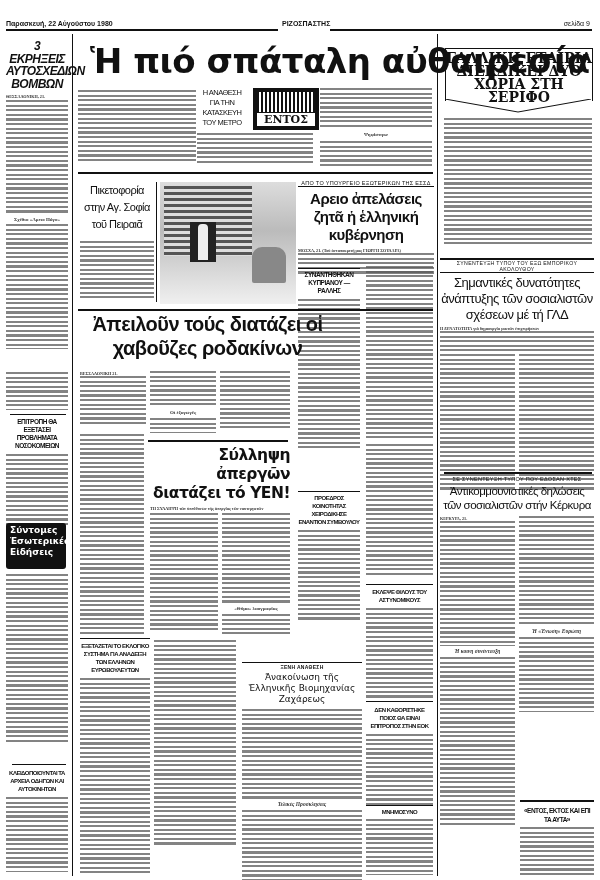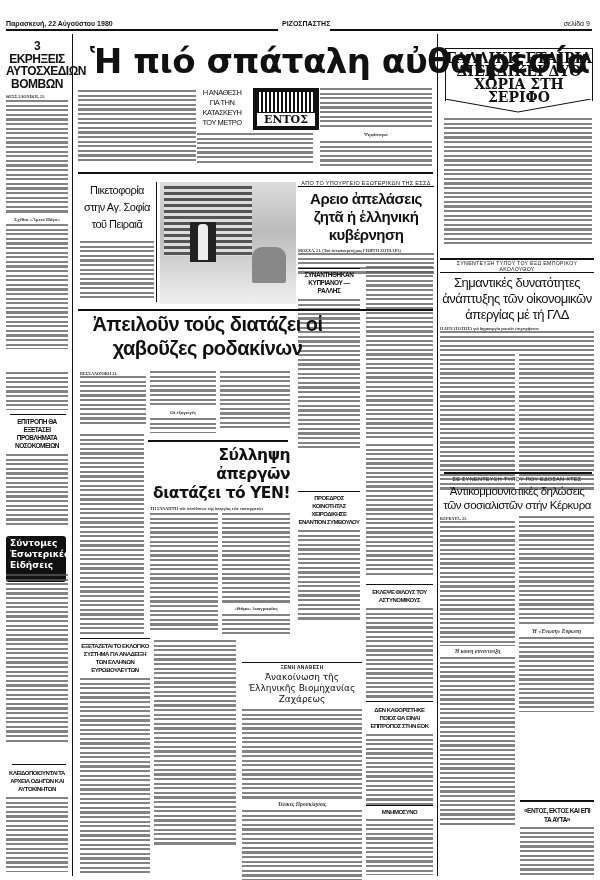--- a/index.html
+++ b/index.html
@@ -20,21 +20,21 @@
 <div class="abs hdr" style="left:6px;top:20px;">Παρασκευή, 22 Αὐγούστου 1980</div>
 <div class="abs hdr" style="left:282px;top:20px;font-size:7px;">ΡΙΖΟΣΠΑΣΤΗΣ</div>
 <div class="abs hdr" style="right:10px;top:20px;font-weight:normal;">σελίδα 9</div>
 <div class="rule" style="left:6px;top:29px;width:272px;height:2px;"></div>
 <div class="rule" style="left:330px;top:29px;width:262px;height:2px;"></div>
 
 <div class="vrule" style="left:72px;top:34px;height:842px;"></div>
 <div class="vrule" style="left:437px;top:34px;height:842px;"></div>
 
 <div class="abs" style="left:6px;top:40px;width:62px;">
-  <div class="head-cond" style="font-size:12px;line-height:12.5px;">3 ΕΚΡΗΞΕΙΣ ΑΥΤΟΣΧΕΔΙΩΝ ΒΟΜΒΩΝ</div>
+  <div class="head-cond" style="font-size:12px;line-height:12.5px;font-style:italic;">3 ΕΚΡΗΞΕΙΣ ΑΥΤΟΣΧΕΔΙΩΝ ΒΟΜΒΩΝ</div>
   <div class="body-text" style="margin-top:4px;font-weight:bold;">ΘΕΣΣΑΛΟΝΙΚΗ, 21.</div>
   <div class="lines" style="height:115px;margin-top:1px;"></div>
   <div class="body-text" style="font-size:5px;font-weight:bold;text-align:center;margin:2px 0;">Σχέδιο «Αρειο Πάγο»</div>
   <div class="lines" style="height:125px;"></div>
 </div>
 
 <div class="abs head-big" style="left:90px;top:44px;font-size:34px;">Ἡ πιό σπάταλη αὐθαιρεσία</div>
 <div class="abs" style="left:78px;top:90px;width:118px;">
   <div class="lines" style="height:72px;"></div>
 </div>
@@ -87,21 +87,21 @@
 <div class="abs" style="left:298px;top:271px;width:62px;">
   <div class="head-cond" style="font-size:6.5px;line-height:8px;">ΣΥΝΑΝΤΗΘΗΚΑΝ ΚΥΠΡΙΑΝΟΥ — ΡΑΛΛΗΣ</div>
   <div class="lines" style="height:150px;margin-top:4px;"></div>
 </div>
 <div class="abs" style="left:366px;top:266px;width:67px;">
     <div class="lines" style="height:175px;"></div>
   </div>
 
 <div class="abs" style="left:440px;top:258px;width:154px;">
   <div class="kicker" style="font-size:5.2px;font-weight:normal;border-top:2px solid #111;border-bottom:1px solid #111;">ΣΥΝΕΝΤΕΥΞΗ ΤΥΠΟΥ ΤΟΥ ΕΞΩ ΕΜΠΟΡΙΚΟΥ ΑΚΟΛΟΥΘΟΥ</div>
-  <div class="head-cond" style="font-size:13px;line-height:16px;margin-top:2px;font-weight:normal;">Σημαντικές δυνατότητες ἀνάπτυξης τῶν οἰκονομικῶν ἀπεργίας μέ τή ΓΛΔ</div>
+  <div class="head-cond" style="font-size:13px;line-height:16px;margin-top:2px;font-weight:normal;">Σημαντικές δυνατότητες ἀνάπτυξης τῶν σοσιαλιστῶν σχέσεων μέ τή ΓΛΔ</div>
   <div class="body-text" style="font-weight:bold;margin-top:3px;">Η ΔΥΝΑΤΟΤΗΤΑ γιά δημιουργία μικτῶν ἐπιχειρήσεων</div>
   <div class="lines" style="height:20px;"></div>
   <div style="display:flex;gap:4px;margin-top:3px;">
     <div class="lines" style="flex:1;height:138px;"></div>
     <div class="lines" style="flex:1;height:138px;"></div>
   </div>
 </div>
 
 <div class="rule" style="left:78px;top:309px;width:355px;height:2px;"></div>
 <div class="abs" style="left:80px;top:312px;width:255px;">
@@ -122,21 +122,21 @@
 
 <div class="abs" style="left:6px;top:372px;width:62px;">
     <div class="lines" style="height:38px;"></div>
   </div>
 <div class="rule" style="left:10px;top:414px;width:56px;height:1px;"></div>
 <div class="abs" style="left:6px;top:418px;width:62px;">
   <div class="head-cond" style="font-size:6.5px;line-height:8px;">ΕΠΙΤΡΟΠΗ ΘΑ ΕΞΕΤΑΣΕΙ ΠΡΟΒΛΗΜΑΤΑ ΝΟΣΟΚΟΜΕΙΩΝ</div>
   <div class="lines" style="height:74px;margin-top:4px;"></div>
 </div>
 
-<div class="abs" style="left:6px;top:523px;width:60px;height:46px;background:#111;border-radius:3px;padding:2px 4px;box-sizing:border-box;margin-top:13px;">
+<div class="abs" style="left:6px;top:523px;width:60px;height:46px;background:#111;border-radius:3px;padding:2px 4px;box-sizing:border-box;">
   <div style="font-family:'DejaVu Sans',sans-serif;font-weight:bold;font-size:9px;line-height:11px;color:#fff;">Σύντομες Ἐσωτερικές Εἰδήσεις</div>
 </div>
 <div class="abs" style="left:6px;top:574px;width:62px;">
     <div class="lines" style="height:168px;"></div>
   </div>
 
 <div class="rule" style="left:12px;top:764px;width:54px;height:1px;"></div>
 <div class="abs" style="left:6px;top:769px;width:62px;">
   <div class="head-cond" style="font-size:6px;line-height:8px;">ΚΛΕΙΔΟΠΟΙΟΥΝΤΑΙ ΤΑ ΑΡΧΕΙΑ ΟΔΗΓΩΝ ΚΑΙ ΑΥΤΟΚΙΝΗΤΩΝ</div>
   <div class="lines" style="height:75px;margin-top:4px;"></div>

